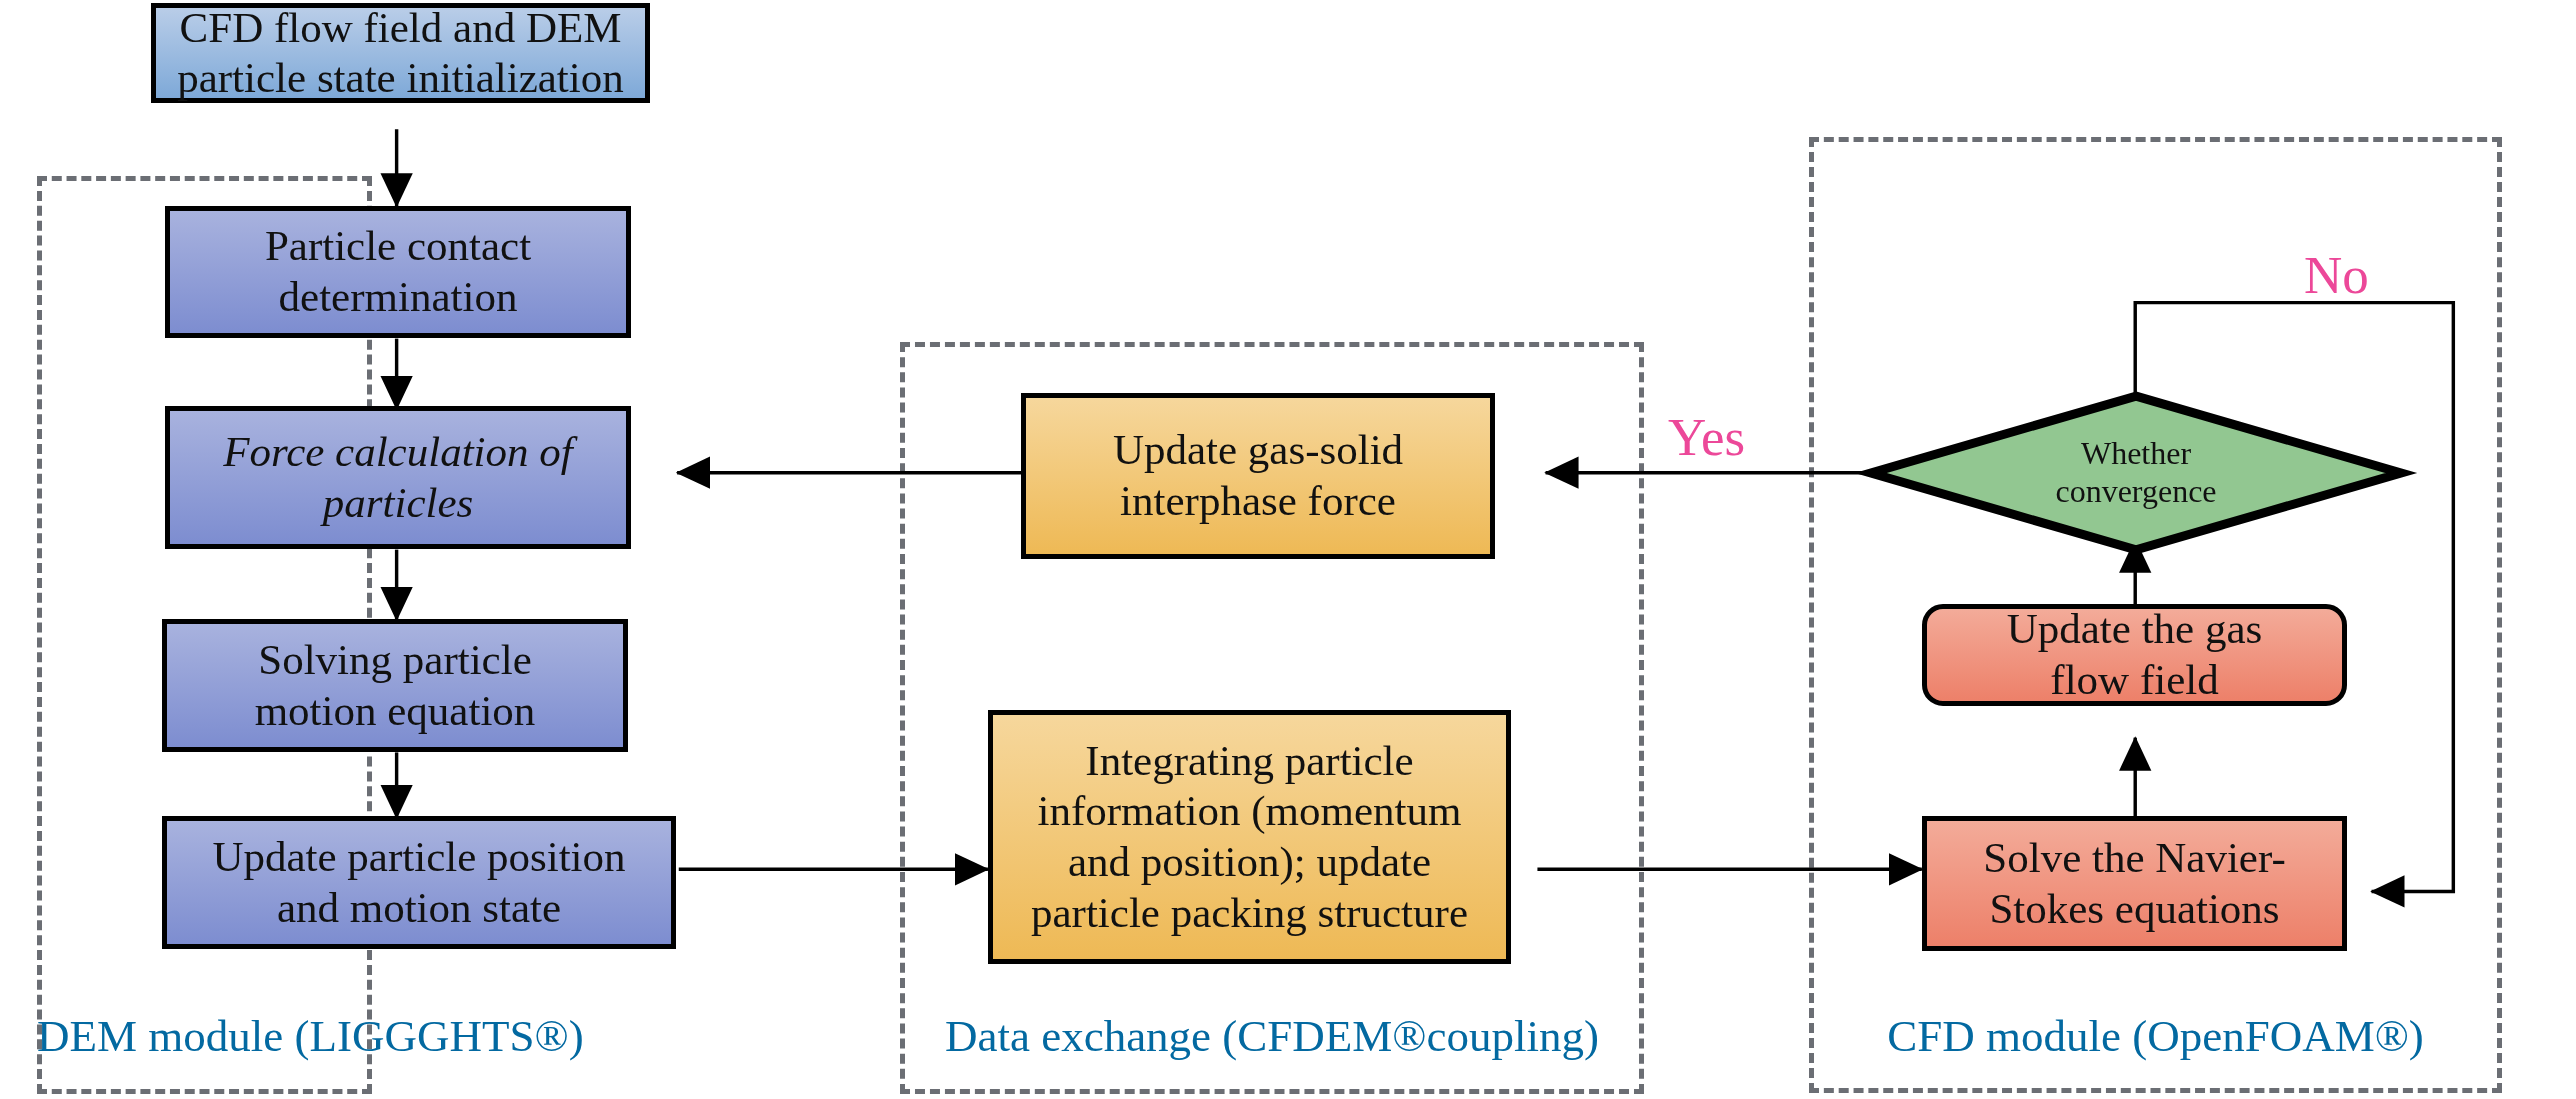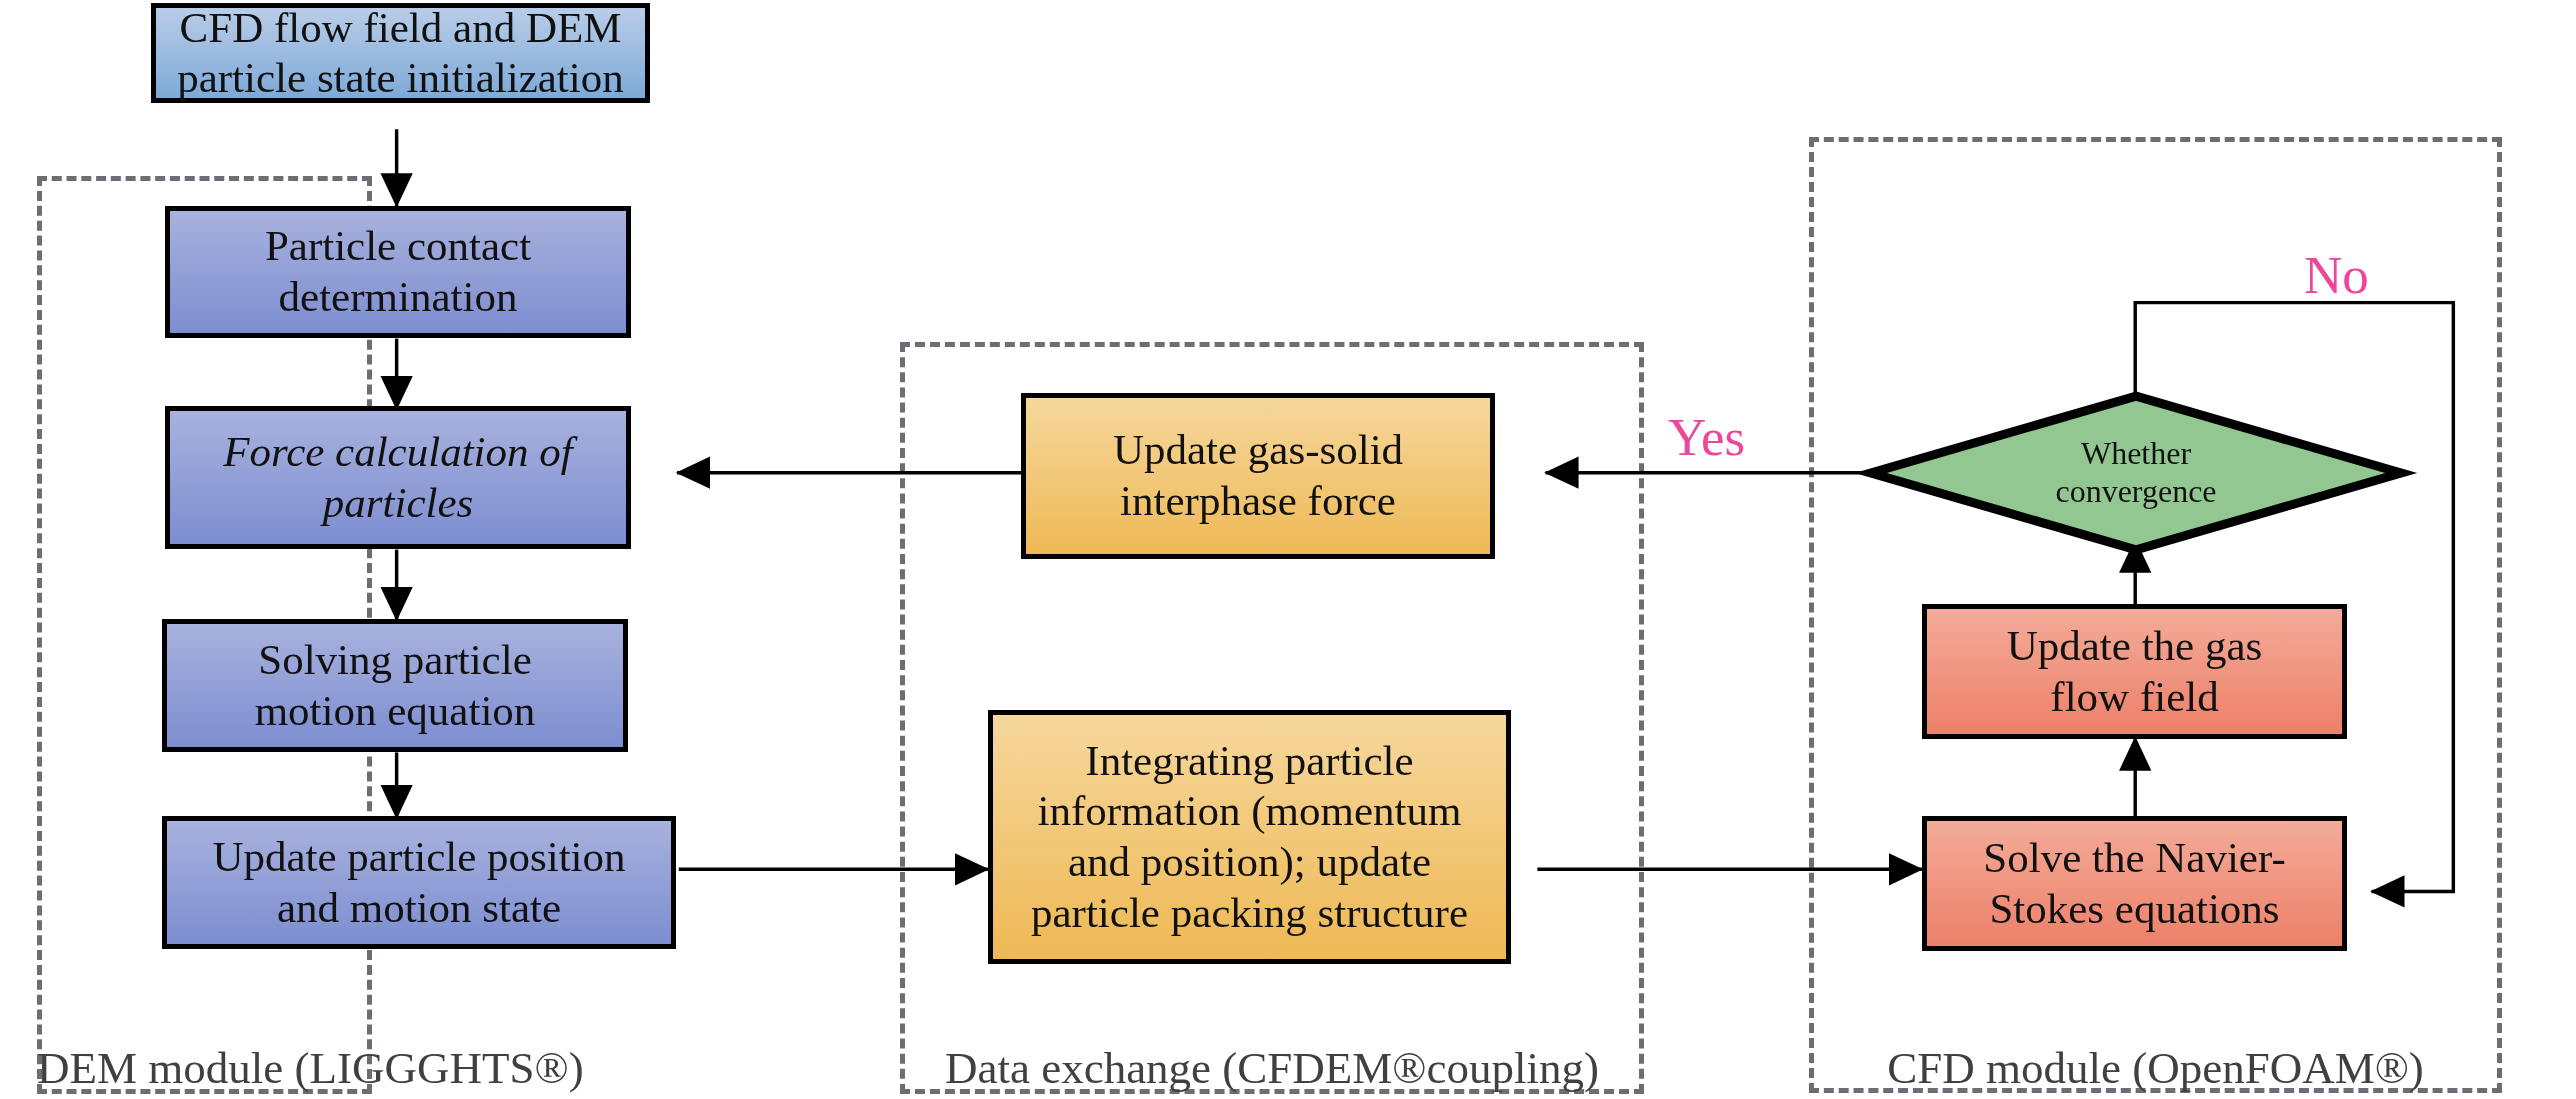--- a/index.html
+++ b/index.html
@@ -89,24 +89,23 @@
   
   .flow-label {
     position: absolute;
     font-size: 53px;
     color: #ec4899;
     white-space: nowrap;
   }
   .module-caption {
     position: absolute;
     font-size: 45px;
-    color: #404040;
+    color: #0369a1;
     white-space: nowrap;
     text-align: center;
-    margin-top: 32px;
   }
 </style>
 </head>
 <body>
 
 <div id="canvas">
 
   <div class="module-box" style="left:37px; top:176px; width:335px; height:918px;"></div>
   <div class="module-box" style="left:900px; top:342px; width:744px; height:752px;"></div>
   <div class="module-box" style="left:1809px; top:137px; width:693px; height:956px;"></div>
@@ -163,21 +162,21 @@
 particle packing structure</div>
 
   <div class="diamond-wrap" style="left:1866px; top:391px; width:540px; height:164px;">
     <svg width="540" height="164" viewBox="0 0 660 200" xmlns="http://www.w3.org/2000/svg">
       <polygon points="330,6 654,100 330,194 6,100" fill="#92c791" stroke="#000000" stroke-width="11"></polygon>
     </svg>
     <div class="diamond-label">Whether
 convergence</div>
   </div>
 
-  <div class="node cfd" style="left:1922px; top:604px; width:425px; height:135px;">Update the gas
+  <div class="node cfd" style="left:1922px; top:604px; width:425px; height:102px;border-radius:21px;">Update the gas
 flow field</div>
   <div class="node cfd" style="left:1922px; top:816px; width:425px; height:135px;">Solve the Navier-
 Stokes equations</div>
 
   <div class="flow-label" style="left:2304px; top:245px;">No</div>
   <div class="flow-label" style="left:1668px; top:407px;">Yes</div>
 
   <div class="module-caption" style="left:37px; top:1010px; width:335px;">DEM module (LIGGGHTS®)</div>
   <div class="module-caption" style="left:900px; top:1010px; width:744px;">Data exchange (CFDEM®coupling)</div>
   <div class="module-caption" style="left:1809px; top:1010px; width:693px;">CFD module (OpenFOAM®)</div>

